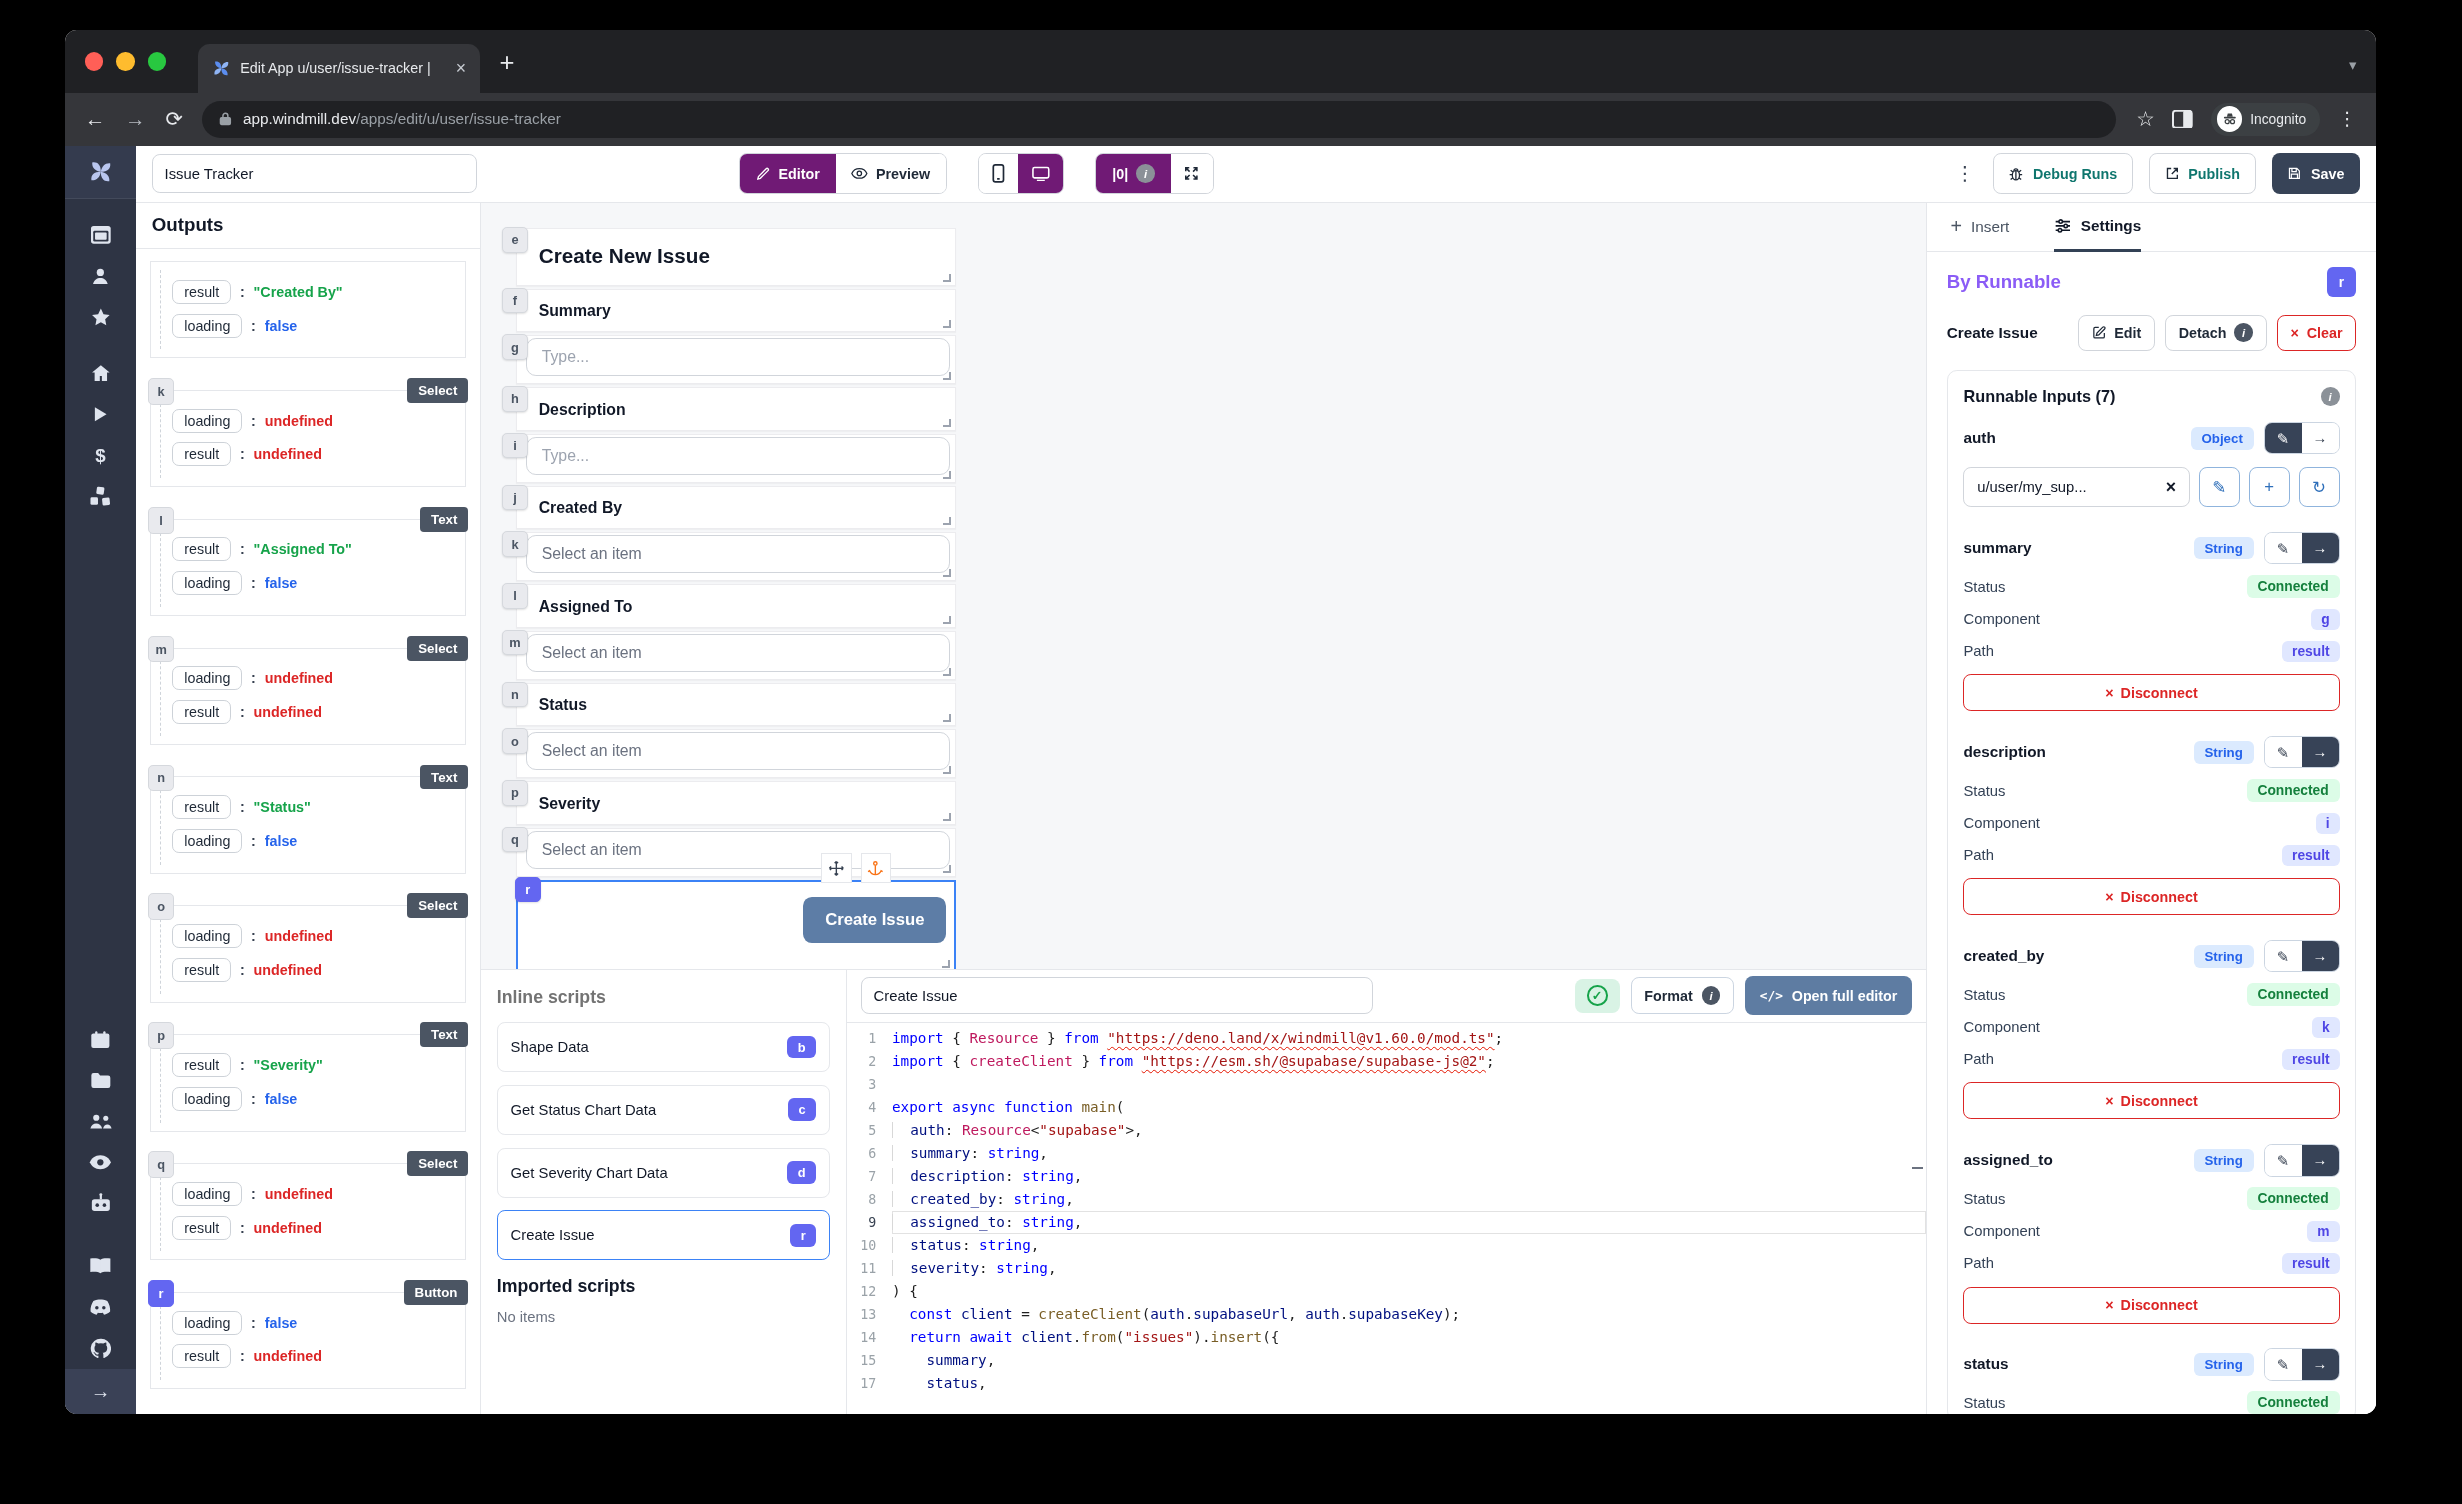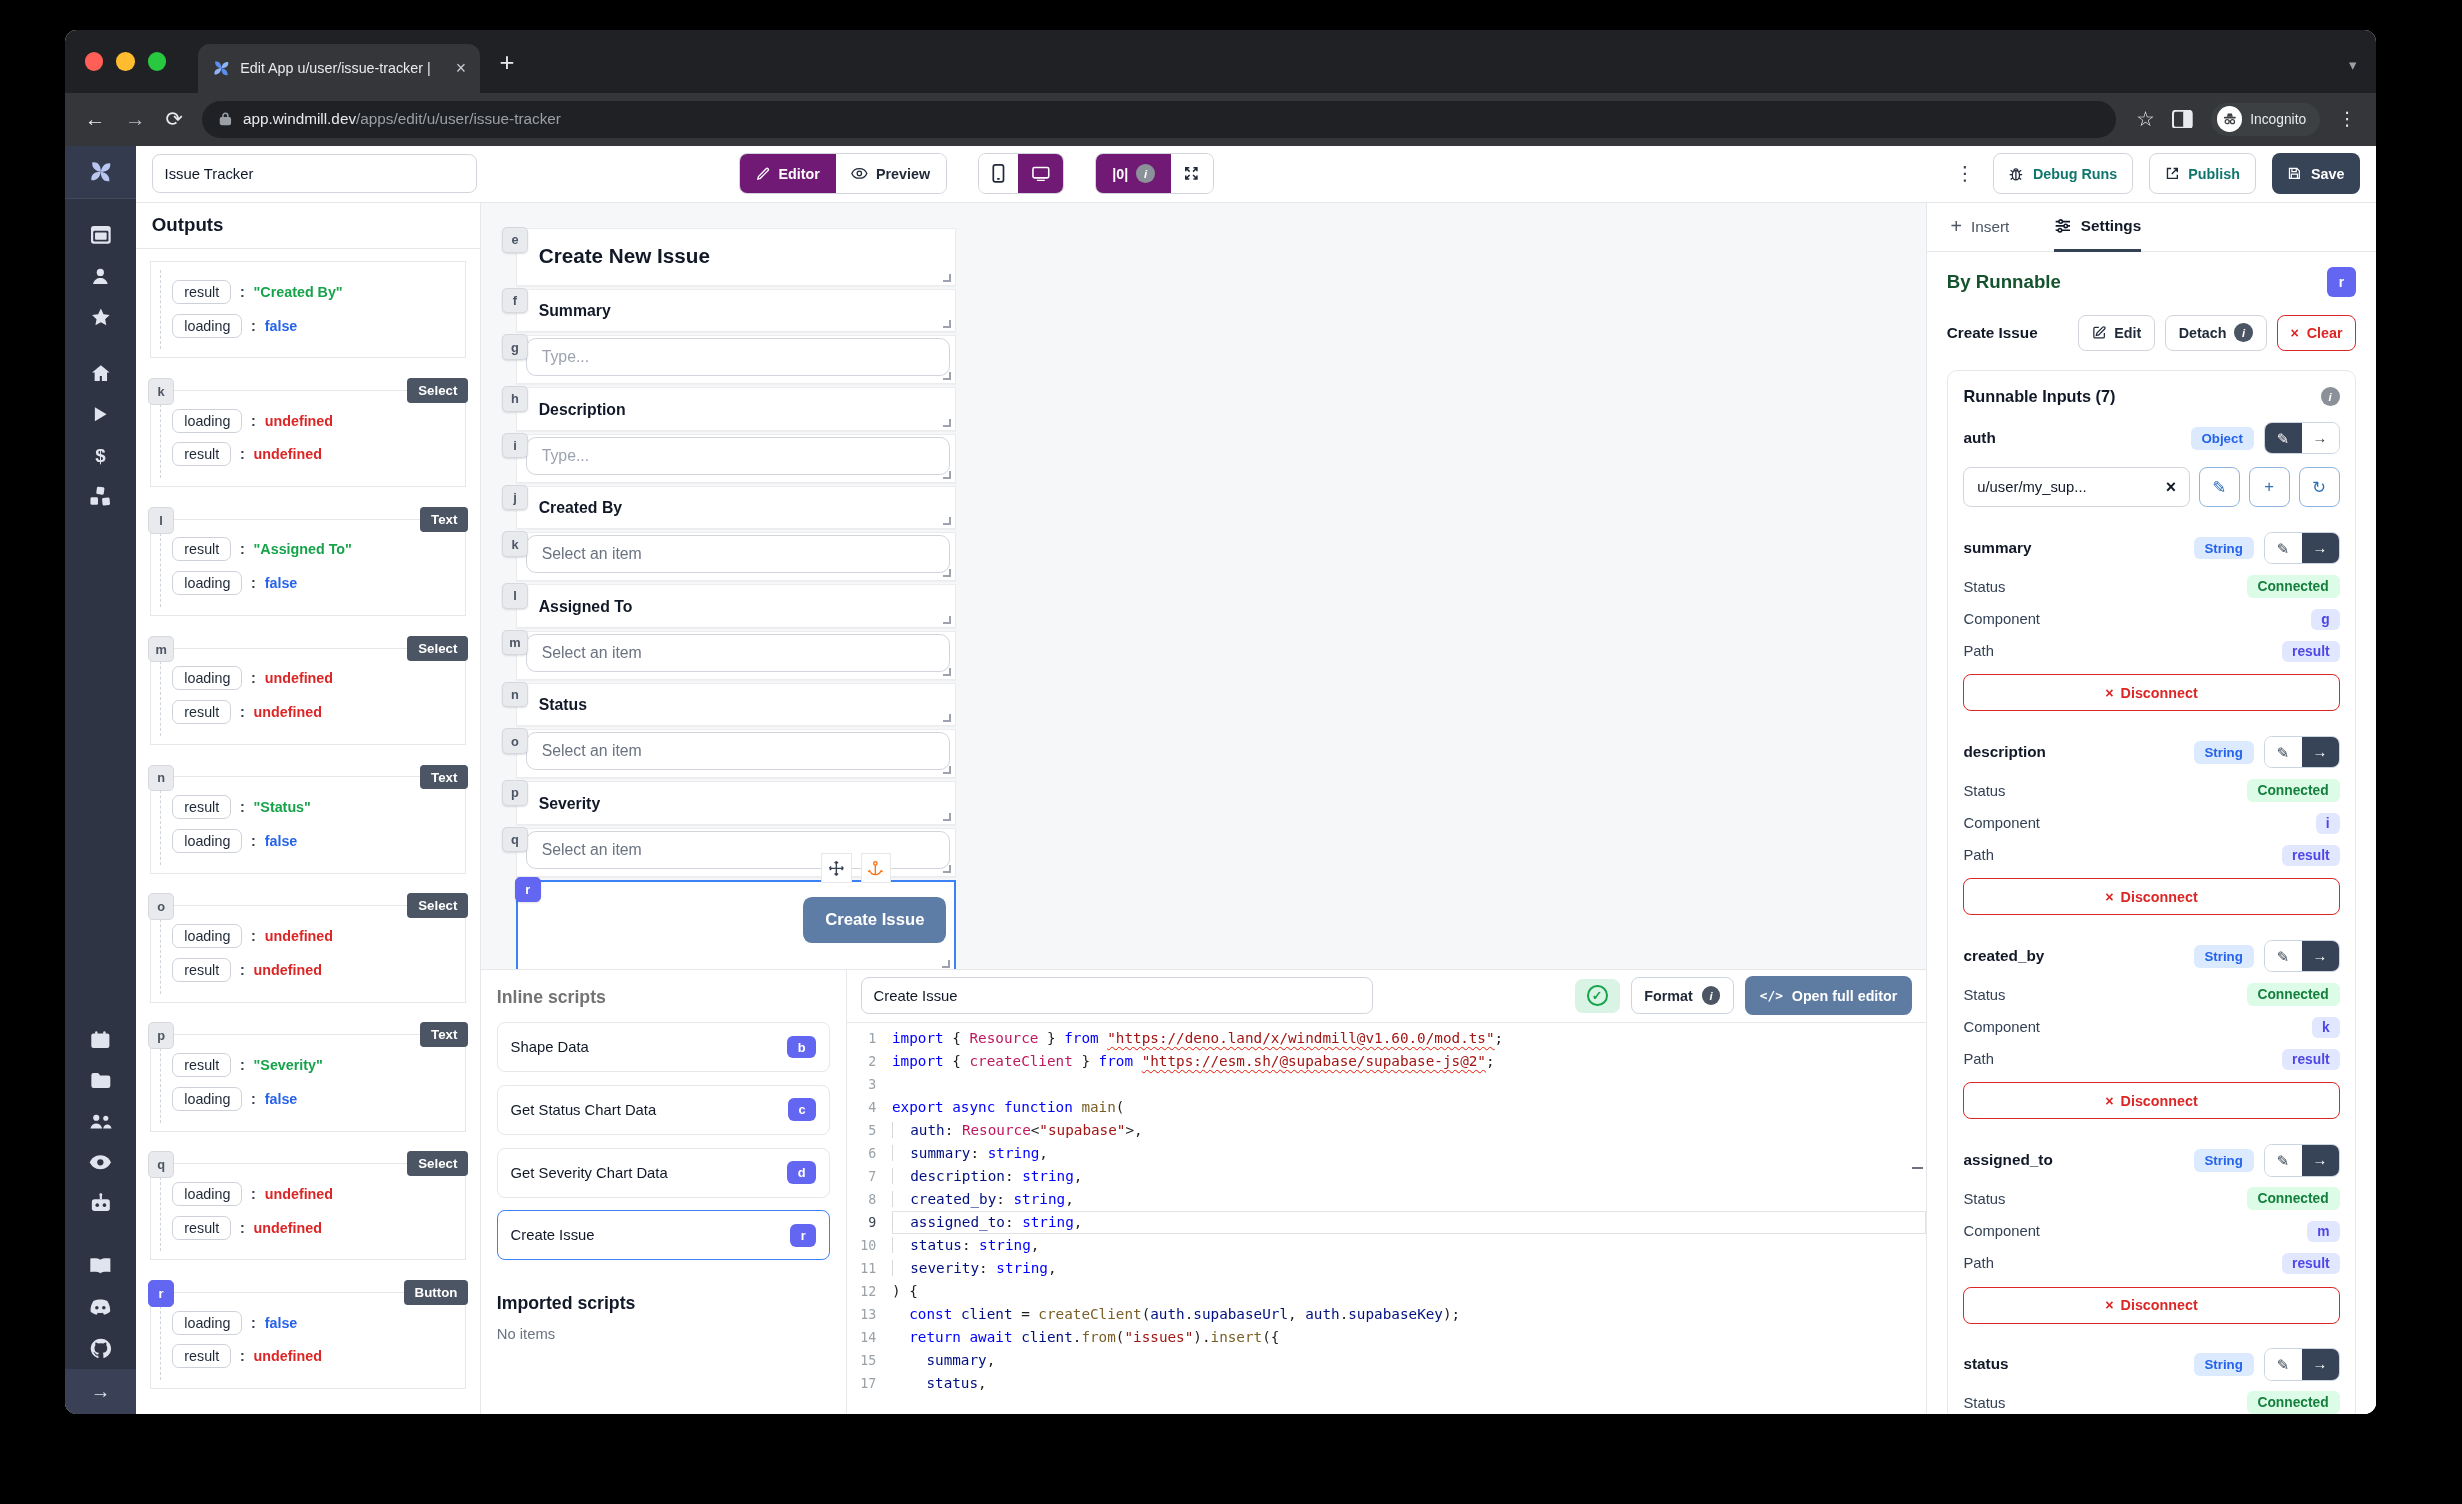--- a/index.html
+++ b/index.html
@@ -86,21 +86,21 @@
   .btn-handles{position:absolute;top:-28.6px;right:63px;display:flex;gap:8.9px;z-index:3}
   .handle{width:30.5px;height:30.5px;background:#fff;border:1px solid #e5e7eb;display:flex;align-items:center;justify-content:center}
   .create-btn{position:absolute;right:7.9px;top:15.8px;background:#5d7da6;color:#fff;font-weight:700;font-size:16.7px;border:none;border-radius:8.9px;padding:12.8px 21.7px;font-family:"Liberation Sans",sans-serif}
 
   .bottomrow{height:445px;display:flex;border-top:1px solid #e5e7eb;background:#fff;flex:none;min-width:0}
   .scripts{width:366px;border-right:1px solid #e5e7eb;padding:17.7px 15.8px;flex:none;background:#fff;overflow:hidden}
   .scripts-title{font-size:17.7px;font-weight:700;color:#737373;margin-bottom:13.8px}
   .script-item{border:1px solid #e5e7eb;border-radius:7.9px;height:50px;display:flex;align-items:center;justify-content:space-between;padding:0 12.8px;margin-bottom:12.8px;font-size:14.8px;color:#111827;background:#fff}
   .script-item.sel{border:1.5px solid #3b82f6}
   .script-badge{background:#6366f1;color:#fff;font-weight:700;font-size:12.8px;border-radius:5.9px;padding:3.9px 10.8px}
-  .imported-title{margin-top:33px;font-weight:700;font-size:17.7px;color:#111827}
+  .imported-title{margin-top:16px;font-weight:700;font-size:17.7px;color:#111827}
   .no-items{color:#6b7280;font-size:14.8px;margin-top:11.8px}
 
   
   .editor{flex:1;display:flex;flex-direction:column;min-width:0;position:relative;background:#fff}
   .editor-head{height:53px;display:flex;align-items:center;padding:0 13.8px;gap:9.9px;border-bottom:1px solid #e5e7eb;flex:none}
   .script-name-input{width:512px;height:37px;border:1px solid #d1d5db;border-radius:7.9px;padding:0 11.8px;font-size:14.8px;color:#111827;outline:none;font-family:"Liberation Sans",sans-serif}
   .head-right{margin-left:auto;display:flex;align-items:center;gap:10.8px}
   .check-pill{width:45px;height:34px;background:#d9f3e5;border-radius:7.9px;display:flex;align-items:center;justify-content:center}
   .check-circ{width:20.7px;height:20.7px;border:2px solid #16a34a;border-radius:50%;color:#16a34a;font-size:12.8px;font-weight:700;display:flex;align-items:center;justify-content:center}
   .format-btn{height:37px;border:1px solid #cbd5e1;border-radius:7.9px;background:#fff;display:flex;gap:8.9px;align-items:center;padding:0 12.8px;color:#1f2937;font-weight:600;font-size:14.3px}
@@ -119,21 +119,21 @@
   .cursor-dash{position:absolute;right:3px;top:138px;width:10.8px;height:2.5px;background:#6b7280}
 
   
   .settings{width:450px;border-left:1px solid #e5e7eb;display:flex;flex-direction:column;flex:none;overflow:hidden;background:#fff}
   .settings-tabs{height:49px;display:flex;align-items:stretch;gap:45px;padding:0 23.6px;border-bottom:1px solid #e5e7eb;flex:none}
   .stab{display:flex;align-items:center;gap:8.9px;font-size:15.3px}
   .stab.insert{color:#4b5563}
   .stab.active{color:#111827;font-weight:600;border-bottom:3px solid #334155;margin-bottom:-1px}
   .settings-body{flex:1;overflow:hidden;padding:15.8px 19.7px}
   .byrun-row{display:flex;justify-content:space-between;align-items:center}
-  .byrun-title{font-size:18.7px;font-weight:700;color:#14532d}
+  .byrun-title{font-size:18.7px;font-weight:700;color:#8b5cf6}
   .r-chip{width:29.6px;height:29.6px;background:#6366f1;color:#fff;border-radius:5.9px;font-weight:700;font-size:13.8px;display:flex;align-items:center;justify-content:center}
   .runnable-row{display:flex;align-items:center;margin-top:17.7px;gap:9.9px}
   .runnable-name{font-size:15.3px;font-weight:700;color:#111827;margin-right:auto}
   .sm-btn{height:36px;border:1px solid #d1d5db;border-radius:7.9px;background:#fff;display:flex;align-items:center;gap:7.9px;padding:0 12.8px;font-size:14.3px;font-weight:600;color:#1f2937}
   .clear-btn{border:1.5px solid #dc2626;color:#dc2626;font-weight:700}
   .inputs-card{border:1px solid #e5e7eb;border-radius:9.9px;margin-top:19.7px;padding:15.8px 15.8px 5.9px}
   .inputs-head{display:flex;justify-content:space-between;align-items:center;margin-bottom:15.8px}
   .inputs-title{font-weight:700;font-size:16.3px;color:#111827}
   .arow1{display:flex;align-items:center;gap:9.9px}
   .input-name{font-weight:700;font-size:15.3px;color:#111827;margin-right:auto}

